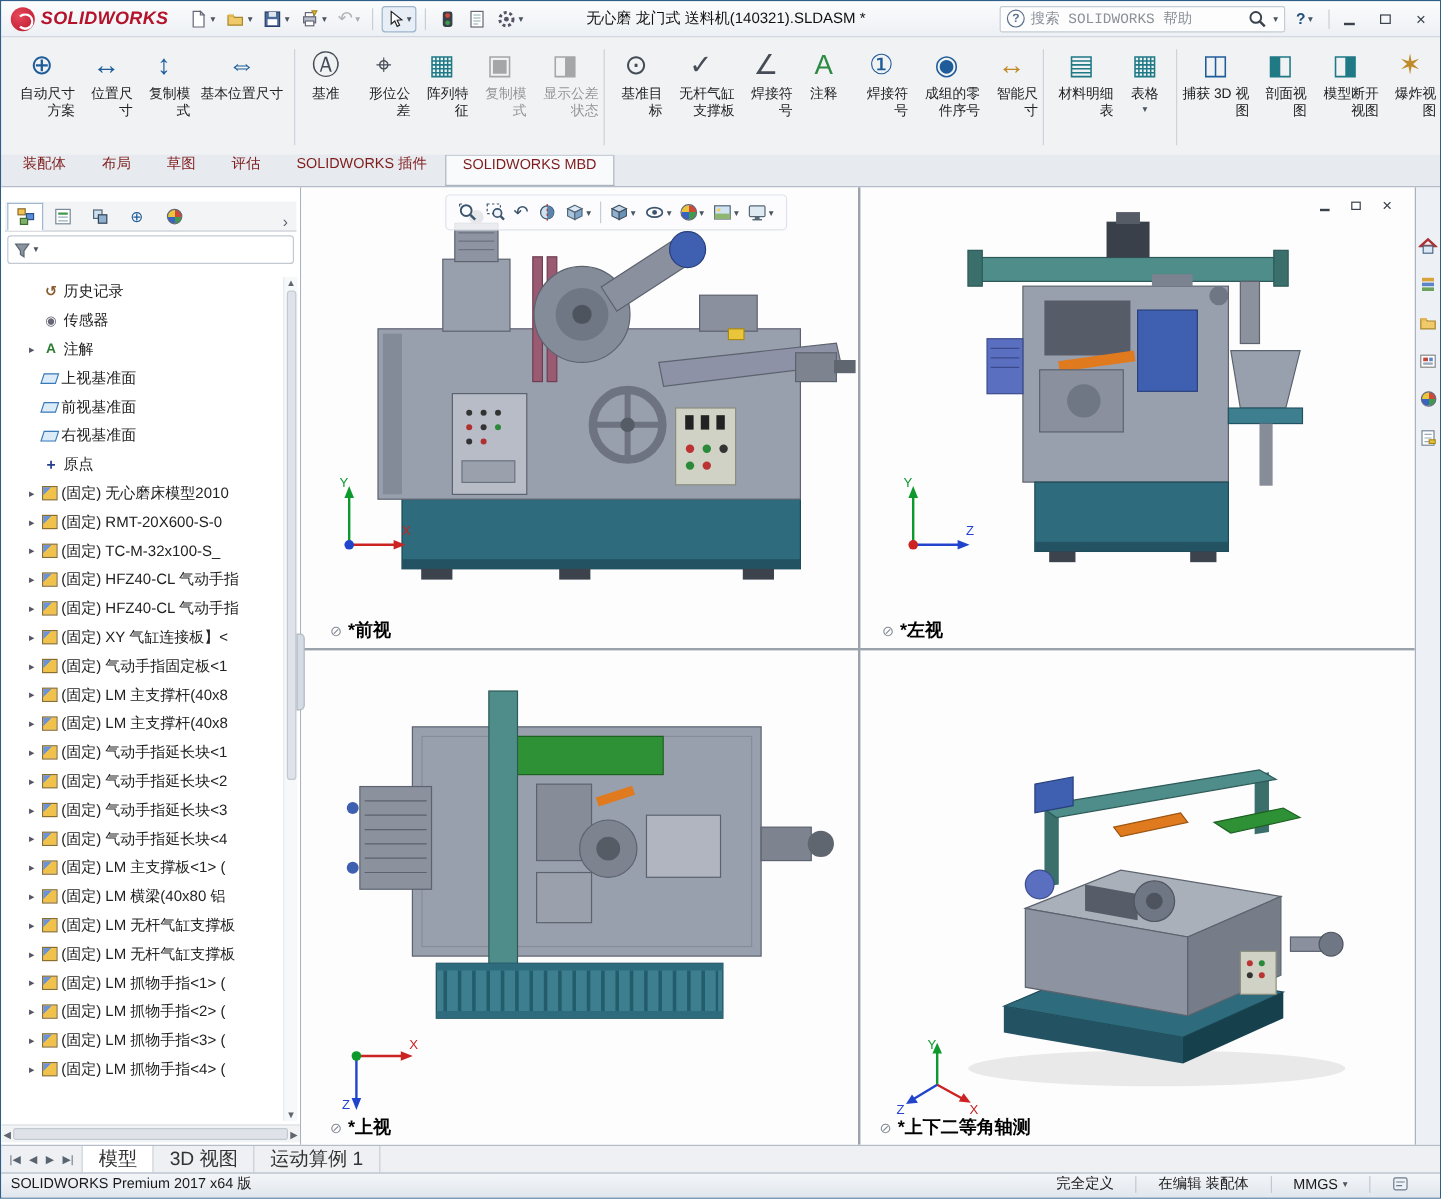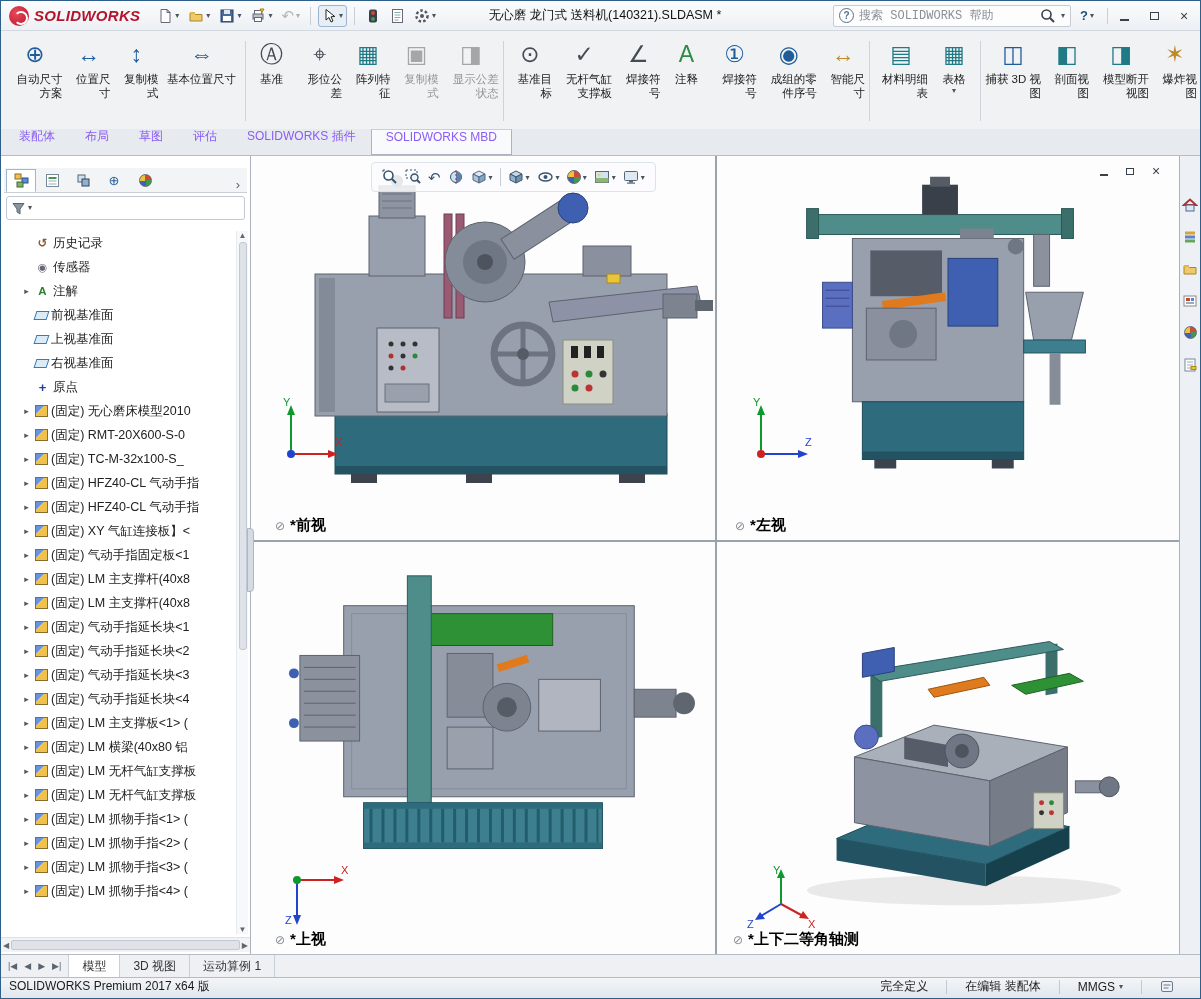--- a/index.html
+++ b/index.html
@@ -39,21 +39,21 @@
   .rbtn{display:flex;flex-direction:column;align-items:center;min-width:48px;max-width:60px;padding:5px 2px 1px;border-radius:3px}
   .rbtn.wide{min-width:82px;max-width:100px}
   .rbtn.disabled{filter:grayscale(1);opacity:.45}
   .rbicon{width:32px;height:32px;display:flex;align-items:center;justify-content:center;font-size:23px;margin-bottom:2px;flex:none}
   .c-blue{color:#1f5c9a}.c-teal{color:#1f7a86}.c-green{color:#2e8b46}.c-amber{color:#c08a28}.c-dark{color:#454c56}
   .rlabel{font-size:11.5px;line-height:14px;text-align:right;color:#222}
   .rcaret{font-size:8px;color:#4a5560;height:9px;line-height:9px}
 
   
   .tabrow{position:absolute;top:128px;left:0;right:0;height:27px;background:#e7eaee;border-bottom:1px solid #b3bcc7;display:flex;align-items:stretch;padding-left:3px;z-index:15}
-  .ctab{padding:5px 14px 16px;font-size:12px;color:#8b5cf6;border:1px solid transparent;display:flex;align-items:center}
+  .ctab{padding:5px 14px 16px;font-size:12px;color:#7f1d1d;border:1px solid transparent;display:flex;align-items:center}
   .ctab.active{background:#f9fafc;border-color:#aab3bf;border-top-color:#c7cfd8}
 
   
   .main{position:absolute;top:155px;left:0;right:0;bottom:44px;background:#fff}
 
   
   .leftpanel{position:absolute;left:0;top:0;width:250px;bottom:0;background:#fff;border-right:1px solid #a9b2bd;padding-top:12px}
   .ptabs{height:25px;margin:0 3px;display:flex;align-items:flex-end;gap:1px;border-bottom:1px solid #c9cfd6;background:#f2f4f6;padding:0 2px}
   .ptab{width:30px;height:23px;display:flex;align-items:center;justify-content:center;flex:none}
   .ptab.active{background:#fff;border:1px solid #9fb6d0;border-bottom-color:#fff}
@@ -110,21 +110,21 @@
 
   
   .taskpane{position:absolute;right:0;top:0;width:21px;bottom:0;background:#edf1f6;border-left:1px solid #a9b2bd;display:flex;flex-direction:column;align-items:center;padding-top:40px;gap:15px}
   .tpicon{width:17px;height:17px;display:flex;align-items:center;justify-content:center}
   .tpicon svg{display:block}
 
   
   .bottomtabs{position:absolute;left:0;right:0;bottom:21px;height:23px;background:#eef0f3;border-top:1px solid #b3bcc7;display:flex;align-items:stretch;z-index:20}
   .tscroll{display:flex;align-items:center;gap:3px;padding:0 5px;color:#5a6470;font-size:9px;border-right:1px solid #c9cfd6}
   .tsbtn{padding:1px 2px}
-  .btab{padding:0 13px;font-size:12px;color:#333;border-right:1px solid #c9cfd6;display:flex;align-items:center}
+  .btab{padding:0 13px;font-size:16px;color:#333;border-right:1px solid #c9cfd6;display:flex;align-items:center}
   .btab.active{background:#fff}
 
   
   .statusbar{position:absolute;left:0;right:0;bottom:0;height:21px;background:linear-gradient(#f3f5f8,#e1e7ee);border-top:1px solid #b3bcc7;display:flex;align-items:flex-start;padding:0 8px;font-size:12px;color:#1a1a1a;z-index:20}
   .sb-right{margin-left:auto;display:flex;align-items:center;gap:0}
   .sb-item{padding:0 18px;display:flex;align-items:center;gap:4px}
   .sb-sep{width:1px;height:14px;background:#c2c9d2}
 </style>
 </head>
 <body>
@@ -426,26 +426,26 @@
               <span class="tlabel">传感器</span>
             </div>
             <div class="trow">
               <span class="tarrow">▸</span>
               <span class="ticon i-ann">A</span>
               <span class="tlabel">注解</span>
             </div>
             <div class="trow">
               <span class="tarrow"></span>
               <span class="ticon i-plane"></span>
-              <span class="tlabel">前视基准面</span>
+              <span class="tlabel">上视基准面</span>
             </div>
             <div class="trow">
               <span class="tarrow"></span>
               <span class="ticon i-plane"></span>
-              <span class="tlabel">上视基准面</span>
+              <span class="tlabel">前视基准面</span>
             </div>
             <div class="trow">
               <span class="tarrow"></span>
               <span class="ticon i-plane"></span>
               <span class="tlabel">右视基准面</span>
             </div>
             <div class="trow">
               <span class="tarrow"></span>
               <span class="ticon i-origin">+</span>
               <span class="tlabel">原点</span>

